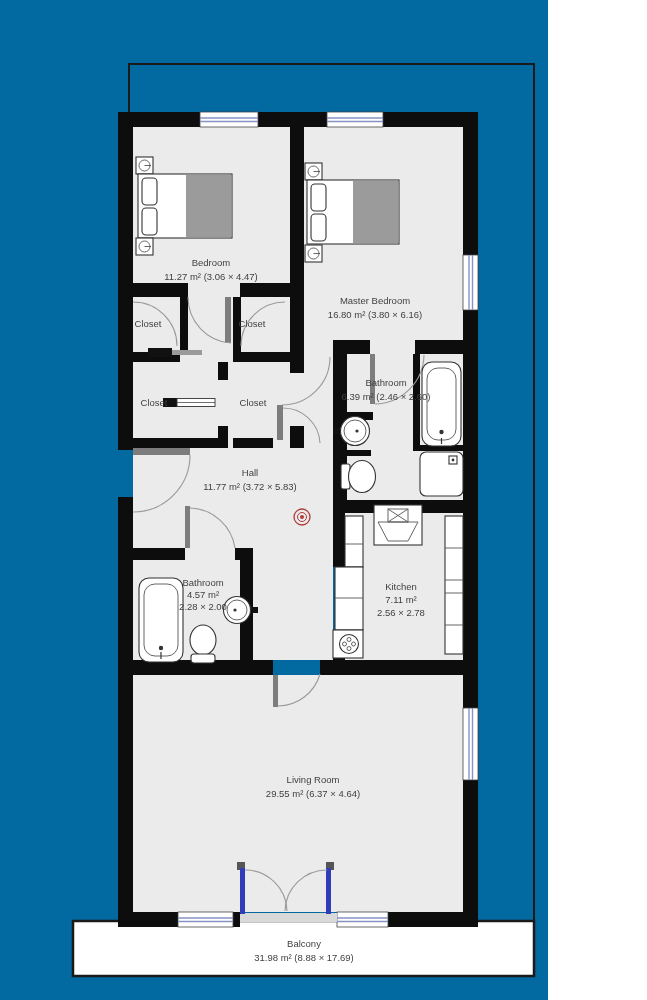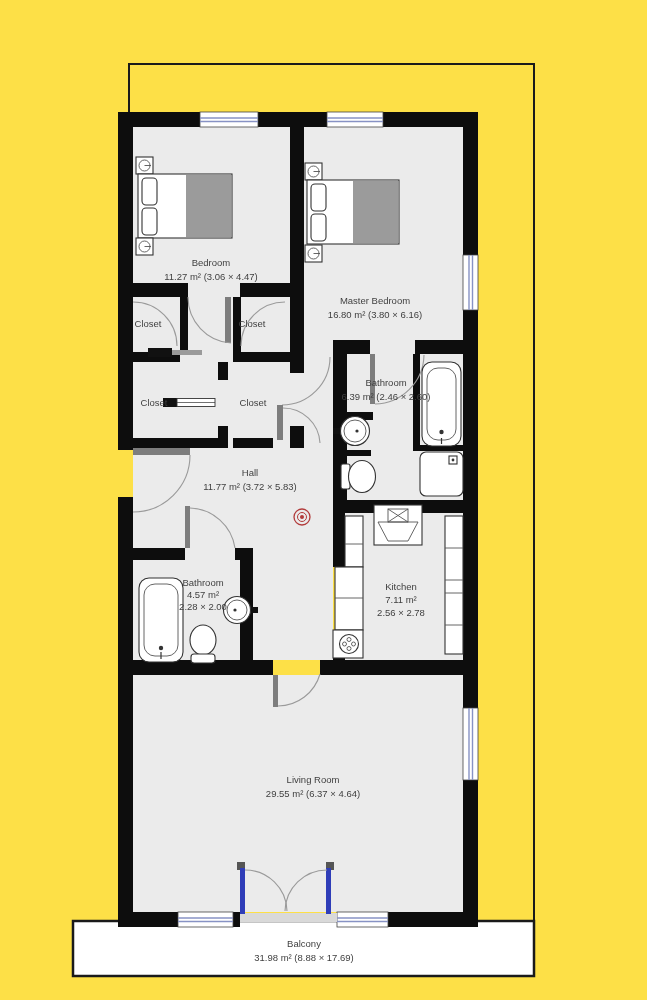--- a/index.html
+++ b/index.html
@@ -1,16 +1,16 @@
 <!DOCTYPE html>
 <html><head>
 <meta charset="utf-8">
 <style>
   html,body{margin:0;padding:0;background:#fff;font-family:"Liberation Sans",sans-serif;}
-  .plan{position:relative;width:647px;height:1000px;background:#fde047;overflow:hidden;}
+  .plan{position:relative;width:548px;height:1000px;background:#0369a1;overflow:hidden;}
   .plan svg{position:absolute;left:0;top:0;}
   text{fill:#3f3f3f;font-size:9.5px;font-family:"Liberation Sans",sans-serif;}
   .wall{fill:#0d0d0d;}
   .floor{fill:#ebebeb;}
   .fixture{fill:#fff;stroke:#333;stroke-width:1.1;}
   .fixline{fill:none;stroke:#555;stroke-width:0.9;}
   .arc{fill:none;stroke:#9a9a9a;stroke-width:1.1;}
   .leaf{fill:#7d7d7d;}
   .winline{stroke:#8792c4;stroke-width:1.4;}
   .winbox{fill:#fff;stroke:#444;stroke-width:0.8;}

